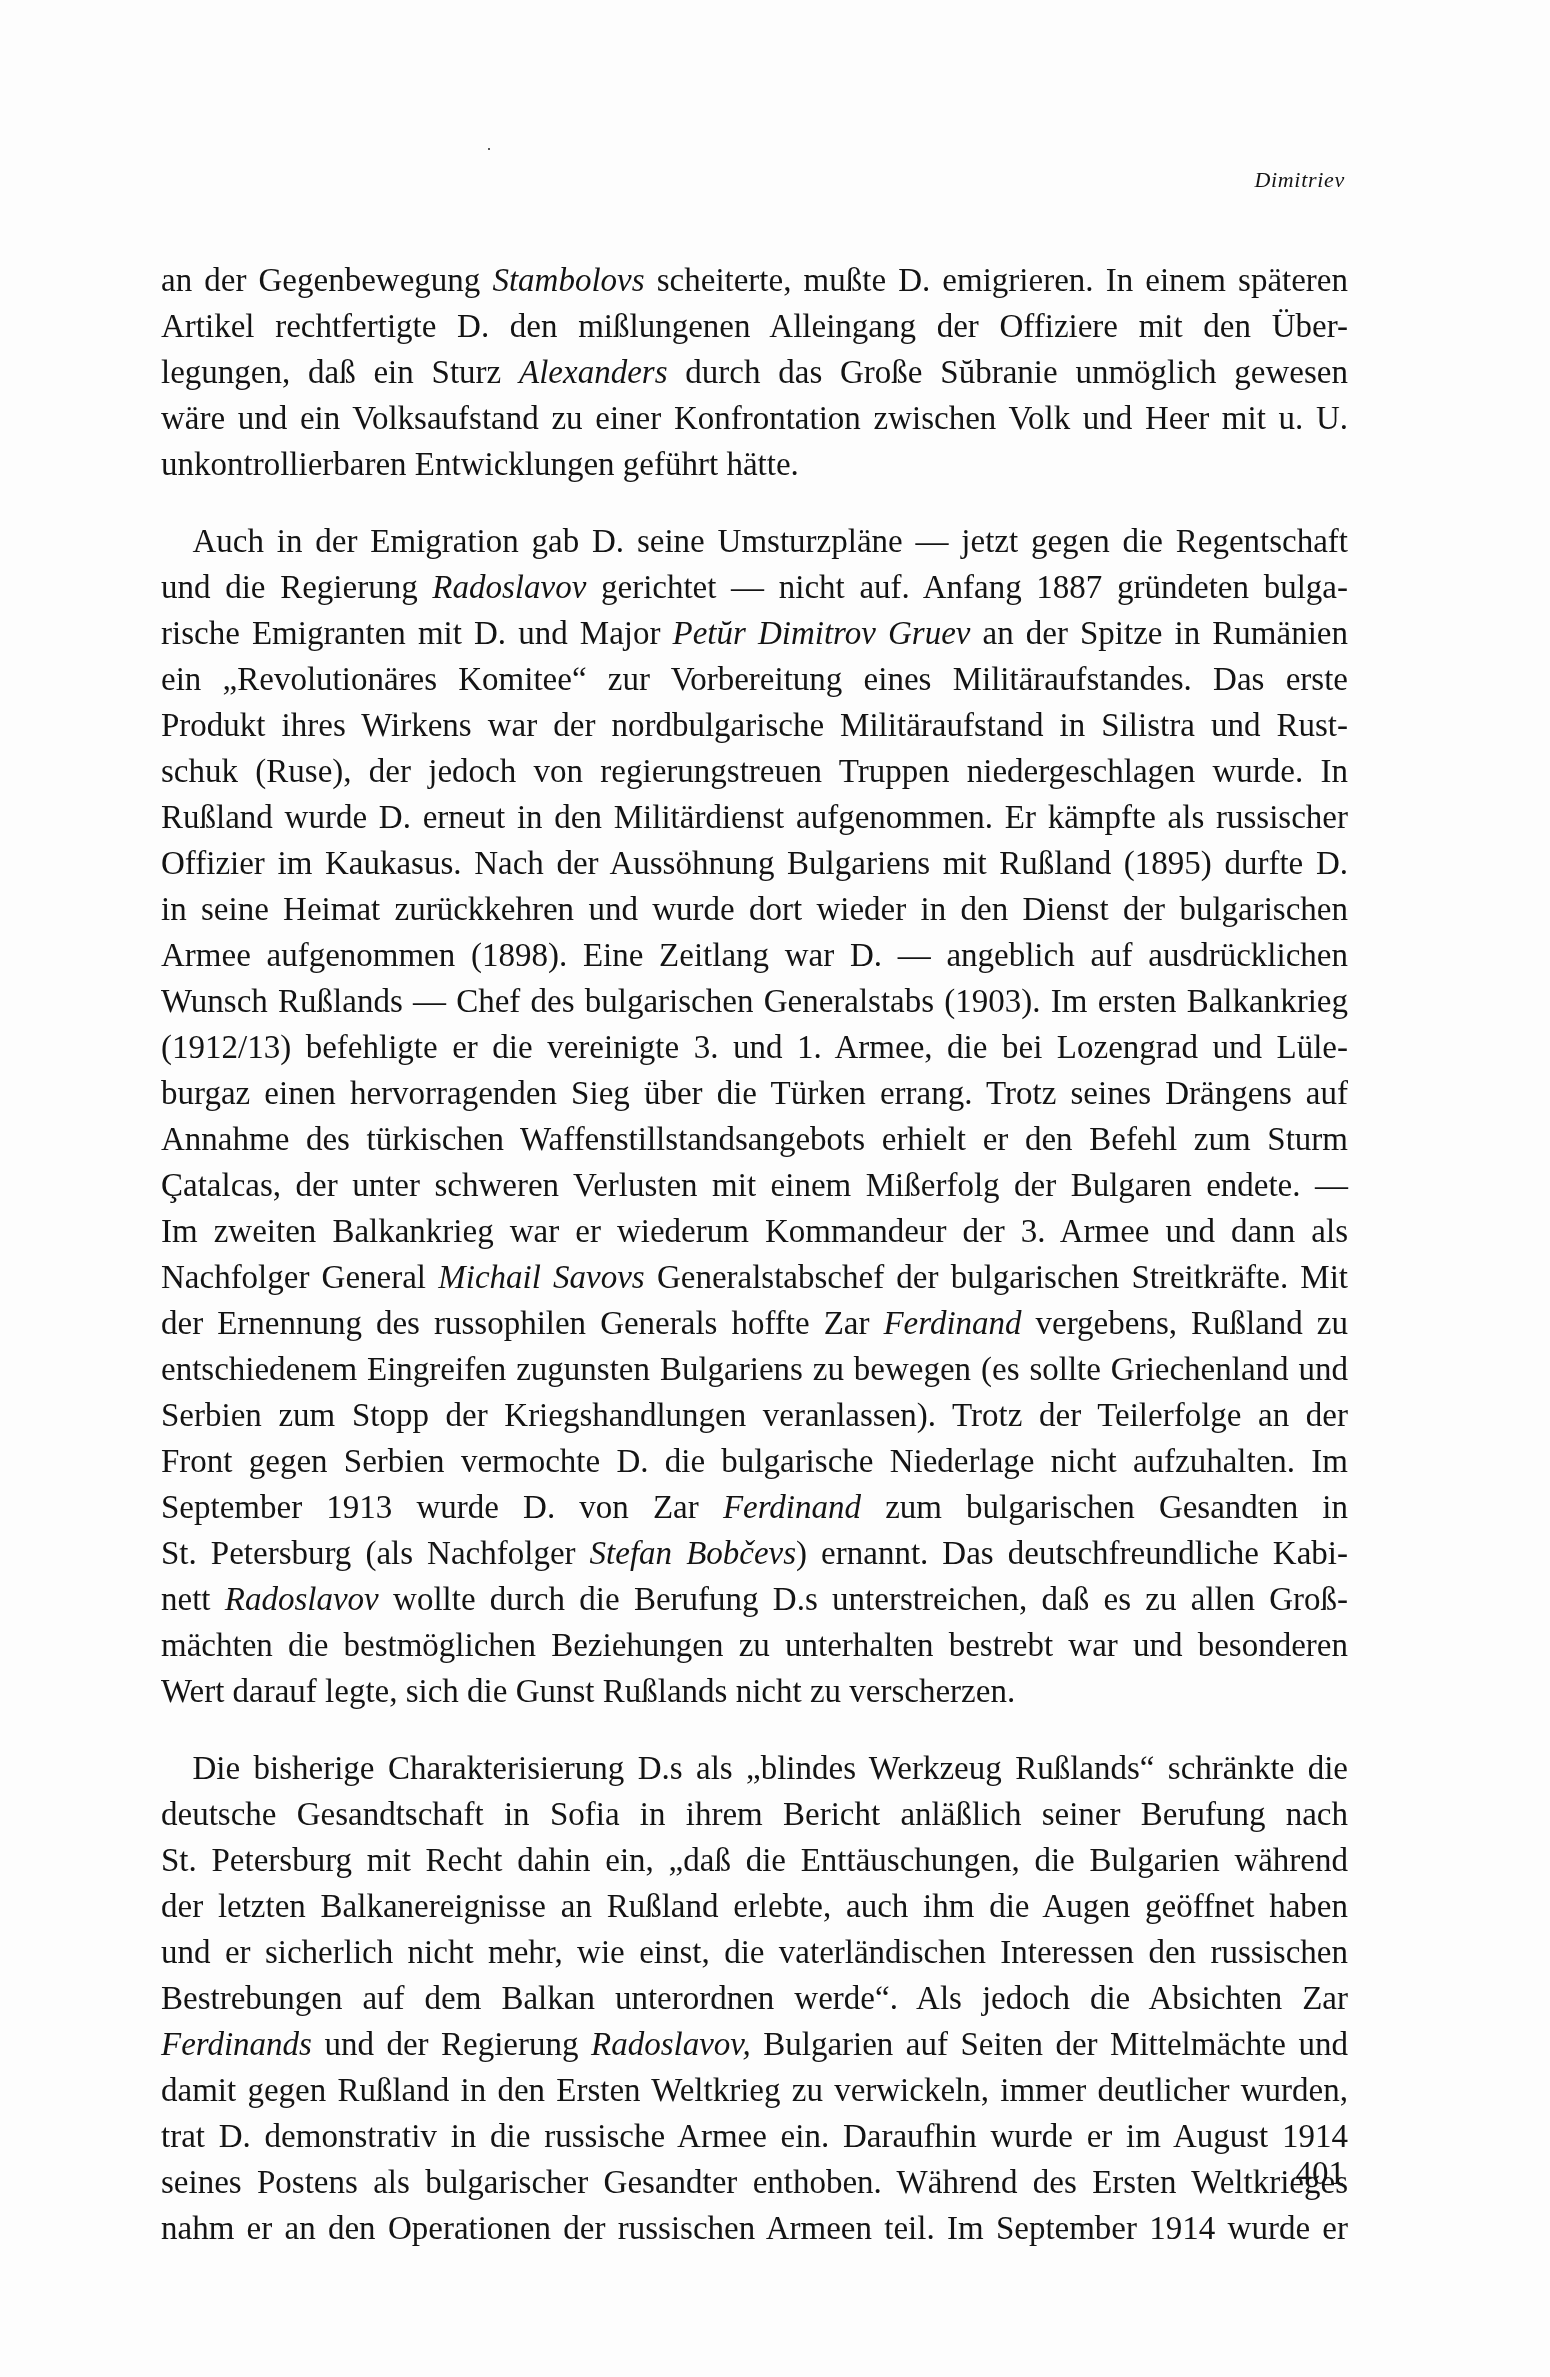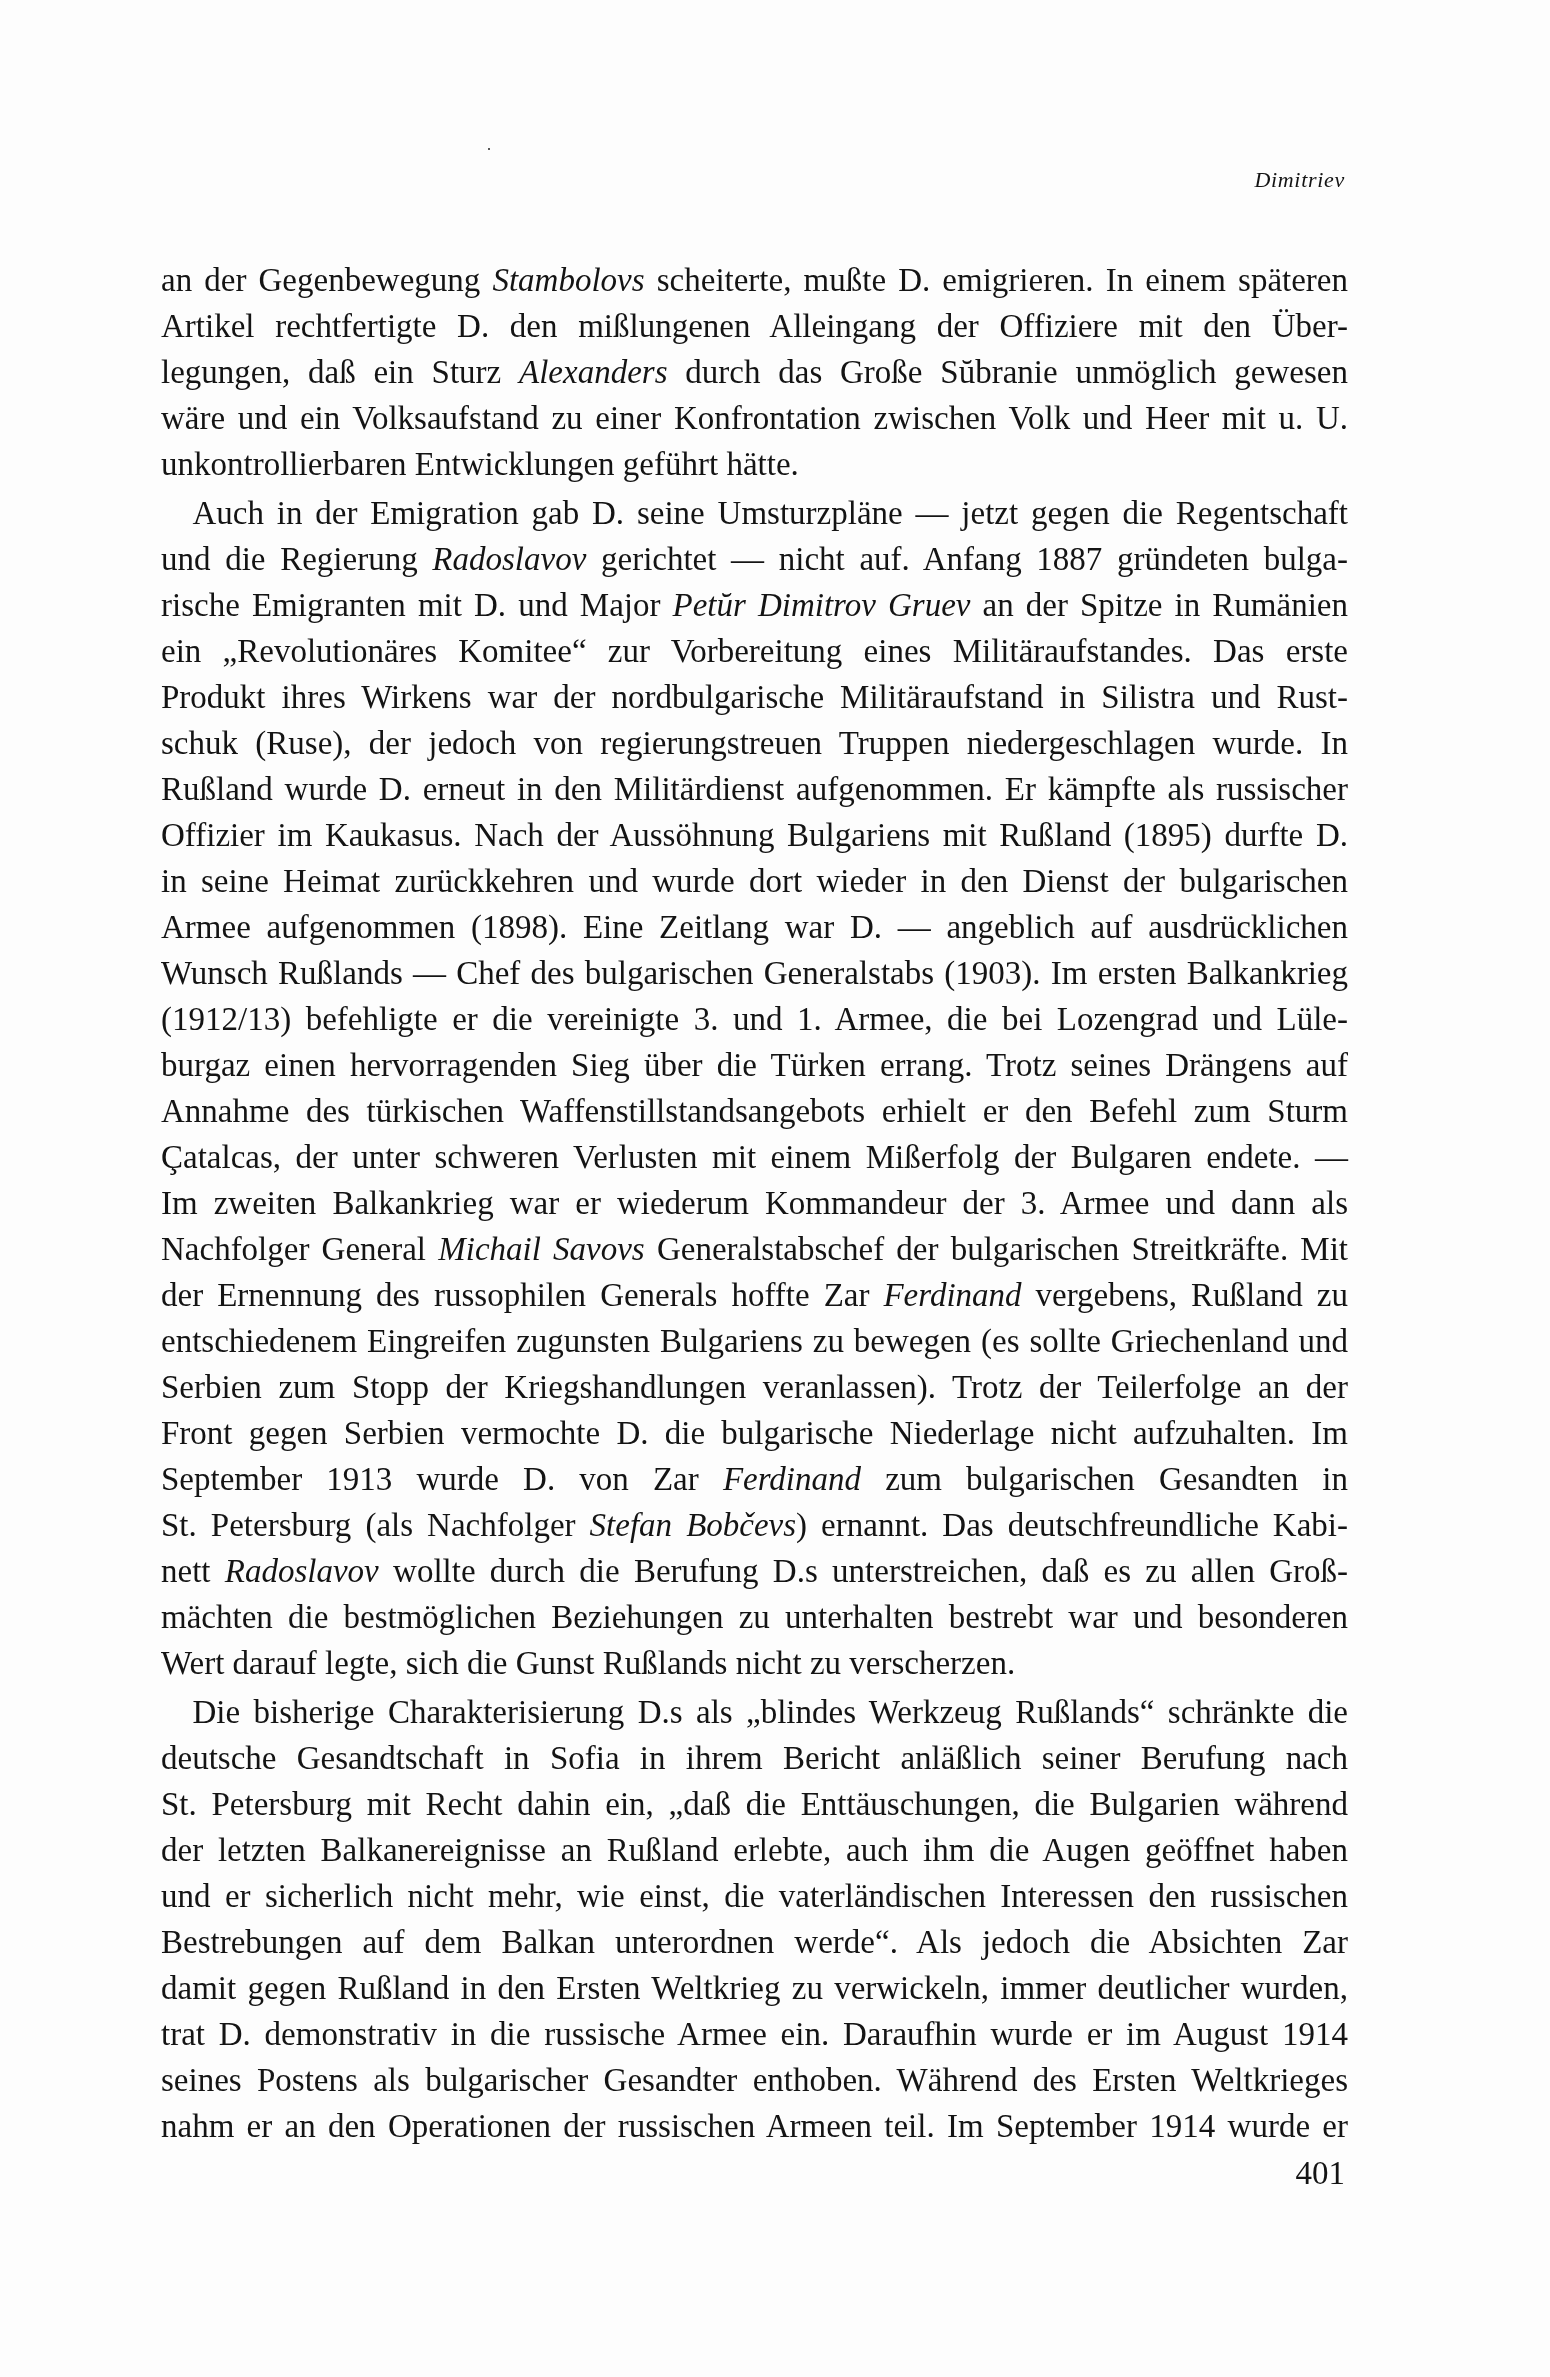--- a/index.html
+++ b/index.html
@@ -4,21 +4,21 @@
 <style>
   html, body { margin: 0; padding: 0; background: #fdfdfd; }
   body { width: 1550px; height: 2377px; position: relative; overflow: hidden;
          font-family: "Liberation Serif", "DejaVu Serif", serif; color: #141414; }
   .page { position: absolute; left: 0; top: 0; width: 1550px; height: 2377px; }
   .running-head { position: absolute; top: 167px; right: 205px; font-size: 22px;
                   font-style: italic; letter-spacing: 0.7px; }
   .speck { position: absolute; left: 488px; top: 148px; width: 2px; height: 2px; background:#222; border-radius:50%; }
   .body-text { position: absolute; left: 161px; top: 257px; width: 1187px; font-size: 33px; line-height: 46px; }
   .para { margin: 0; text-align: justify; text-align-last: auto; hyphens: manual; }
-  .para + .para { margin-top: 3px; }
+  .para + .para { margin-top: 31px; }
   .para.indent .line:first-child { text-indent: 31.5px; }
   .line { display: block; text-align: justify; text-align-last: justify; white-space: nowrap; overflow: visible; }
   .line.last { text-align-last: left; }
   em { }
   .page-number { position: absolute; top: 2155px; right: 205px; font-size: 33px; }
 </style>
 </head>
 <body>
 
 <div class="page">
@@ -60,20 +60,21 @@
         <span class="line"><span>mächten die bestmöglichen Beziehungen zu unterhalten bestrebt war und besonderen</span></span>
         <span class="line last"><span>Wert darauf legte, sich die Gunst Rußlands nicht zu verscherzen.</span></span>
       </div>
       <div class="para indent">
         <span class="line"><span>Die bisherige Charakterisierung D.s als „blindes Werkzeug Rußlands“ schränkte die</span></span>
         <span class="line"><span>deutsche Gesandtschaft in Sofia in ihrem Bericht anläßlich seiner Berufung nach</span></span>
         <span class="line"><span>St. Petersburg mit Recht dahin ein, „daß die Enttäuschungen, die Bulgarien während</span></span>
         <span class="line"><span>der letzten Balkanereignisse an Rußland erlebte, auch ihm die Augen geöffnet haben</span></span>
         <span class="line"><span>und er sicherlich nicht mehr, wie einst, die vaterländischen Interessen den russischen</span></span>
         <span class="line"><span>Bestrebungen auf dem Balkan unterordnen werde“. Als jedoch die Absichten Zar</span></span>
+        <span class="line"><em>Ferdinands</em><span> und der Regierung </span><em>Radoslavov,</em><span> Bulgarien auf Seiten der Mittelmächte und</span></span>
         <span class="line"><span>damit gegen Rußland in den Ersten Weltkrieg zu verwickeln, immer deutlicher wurden,</span></span>
         <span class="line"><span>trat D. demonstrativ in die russische Armee ein. Daraufhin wurde er im August 1914</span></span>
         <span class="line"><span>seines Postens als bulgarischer Gesandter enthoben. Während des Ersten Weltkrieges</span></span>
         <span class="line"><span>nahm er an den Operationen der russischen Armeen teil. Im September 1914 wurde er</span></span>
       </div>
     </div>
   <div class="page-number">401</div>
 </div>
 
 

